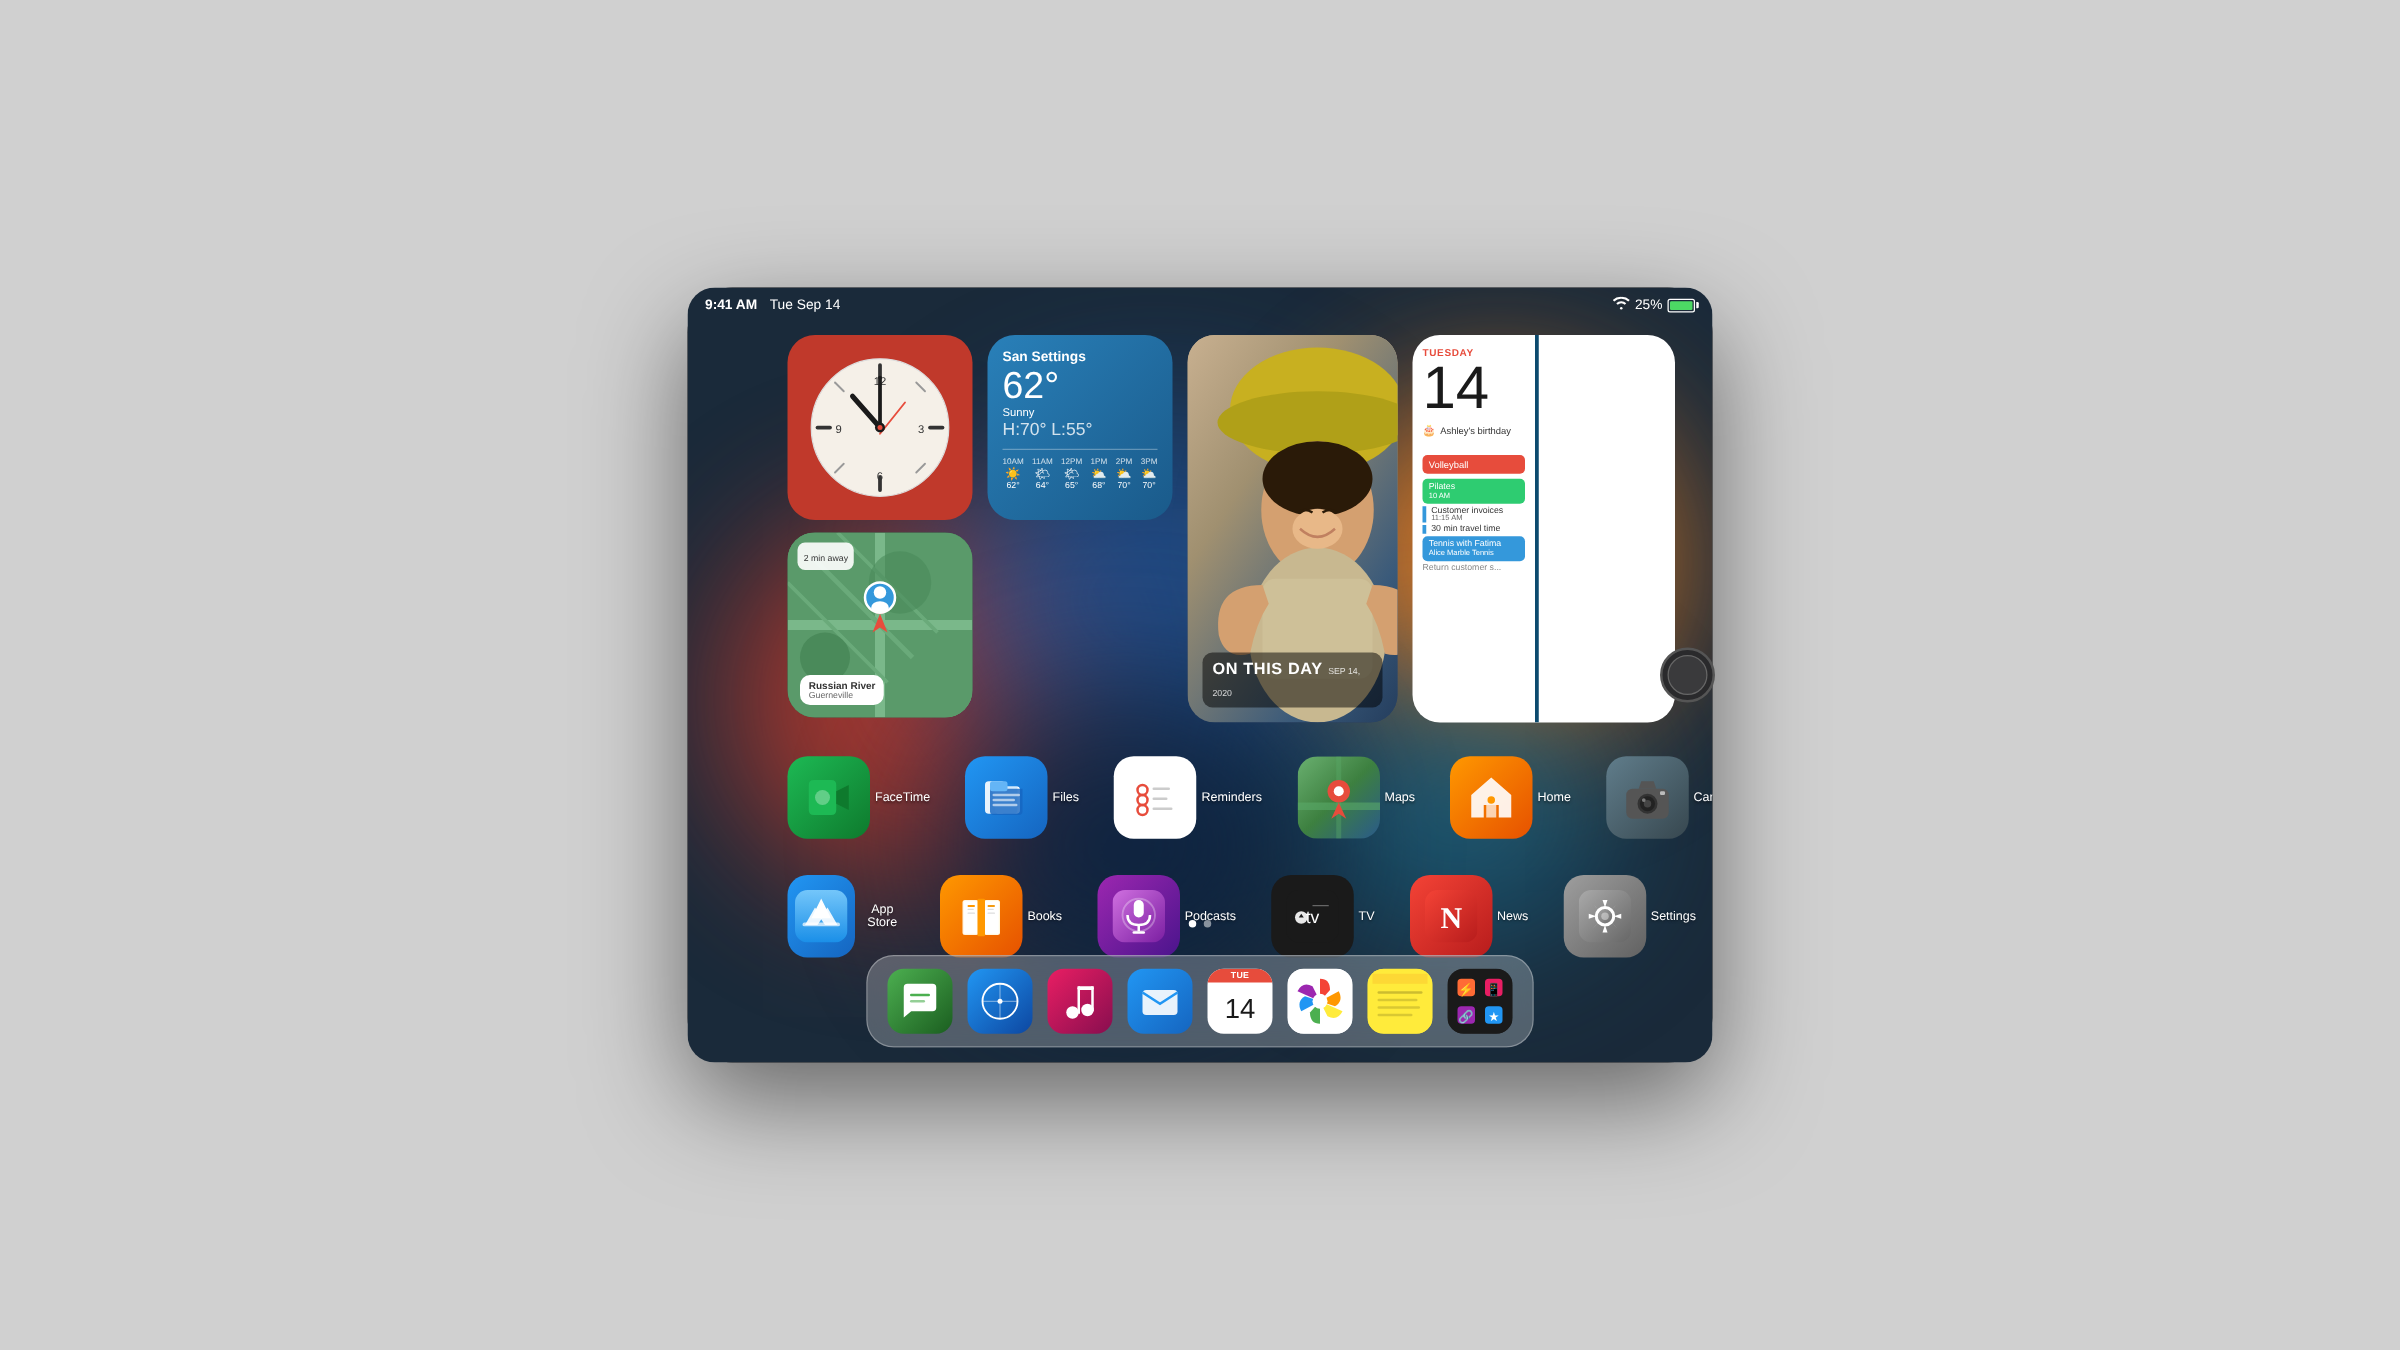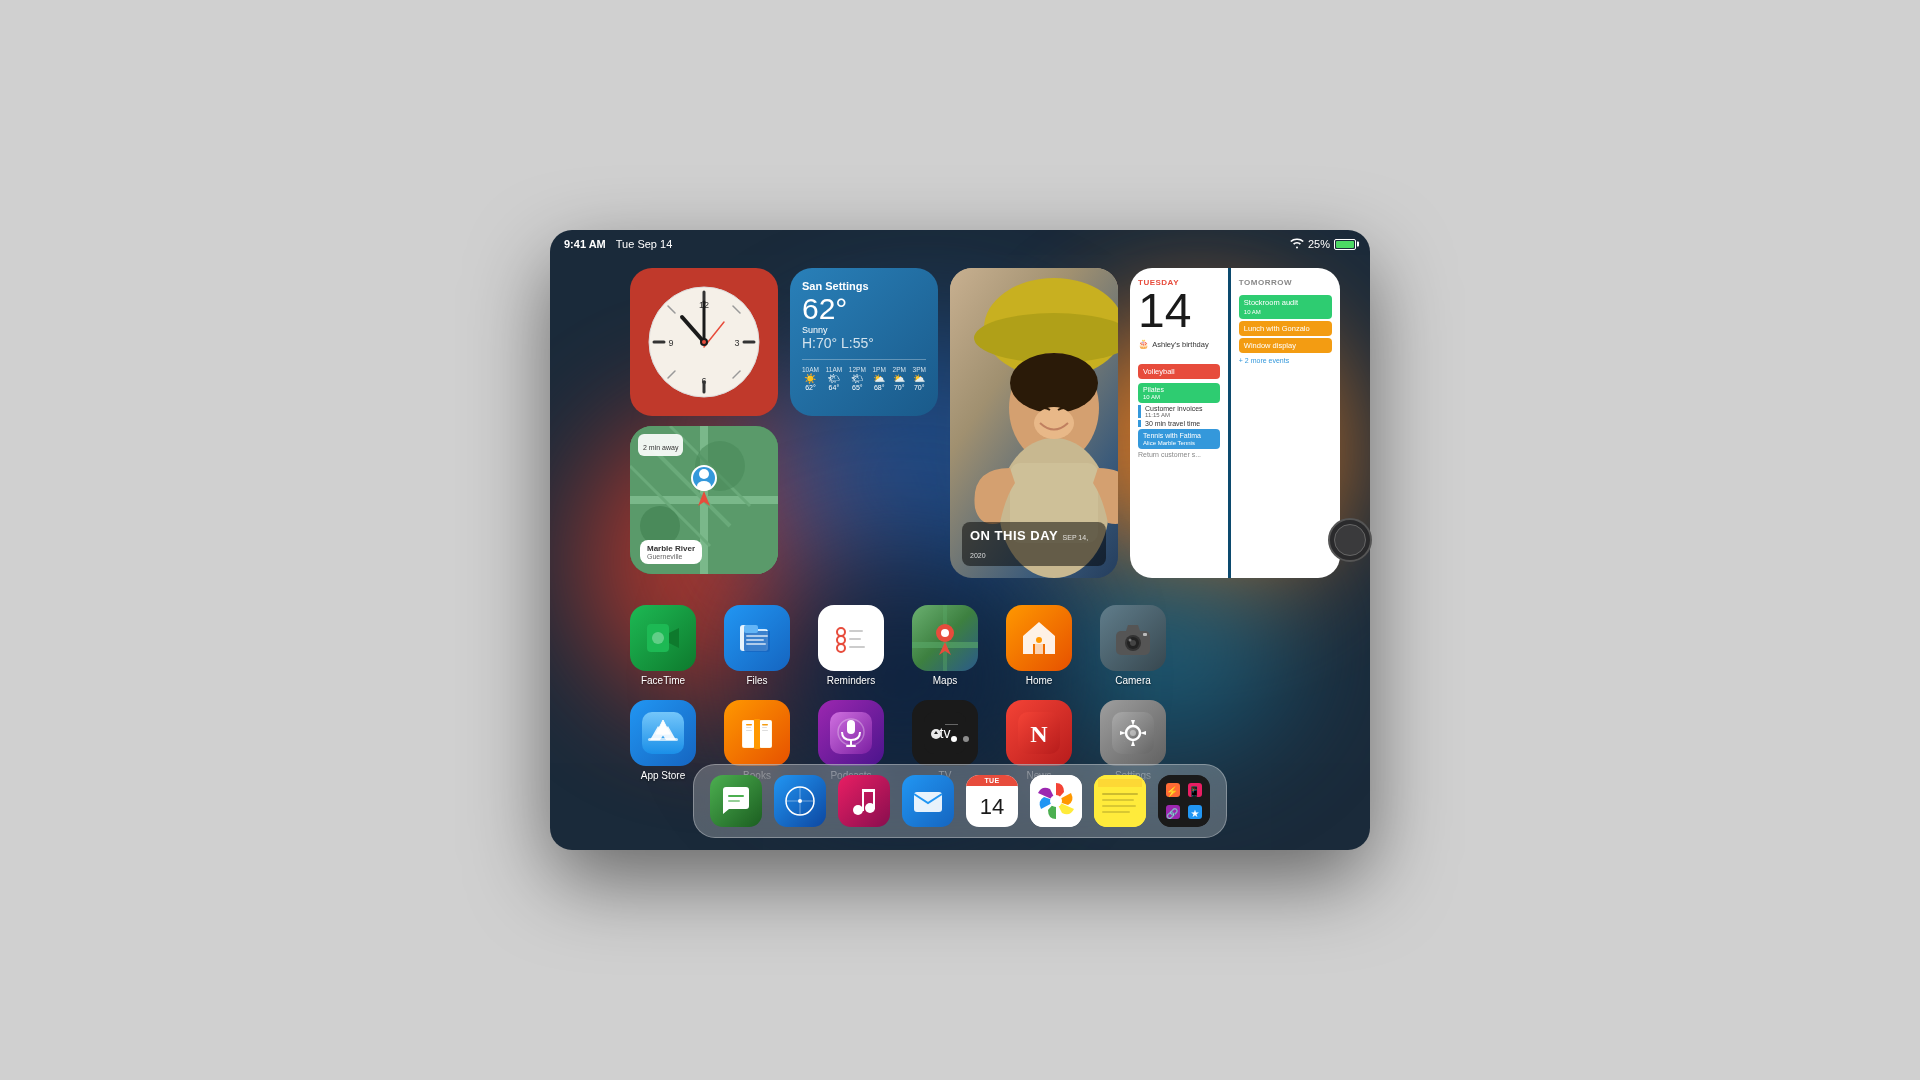--- a/index.html
+++ b/index.html
@@ -323,21 +323,21 @@
       font-size: 7.5px;
     }
     .cal-event-red { background: #e74c3c; color: white; margin-top: 15px; }
     .cal-event-green { background: #2ecc71; color: white; margin-top: 2px; }
     .cal-event-blue { background: #3498db; color: white; margin-top: 2px; }
     .cal-tomorrow-header { font-size: 8px; font-weight: 700; color: #888; text-transform: uppercase; letter-spacing: 0.5px; }
     .cal-more { font-size: 7px; color: #3498db; margin-top: 4px; }
 
     .app-icon-wrapper {
       display: flex;
-      flex-direction: column;
+      flex-direction: row;
       align-items: center;
       gap: 4px;
       cursor: pointer;
     }
     .app-icon {
       width: 66px;
       height: 66px;
       border-radius: 16px;
       display: flex;
       align-items: center;
@@ -501,21 +501,21 @@
                 <circle cx="74" cy="55" r="10" fill="#e74c3c"></circle>
                 <circle cx="74" cy="55" r="5" fill="white"></circle>
                 <path d="M74 65 L68 80 L74 76 L80 80 Z" fill="#e74c3c"></path>
 
                 <circle cx="74" cy="52" r="12" fill="#3498db" stroke="white" stroke-width="2"></circle>
                 <circle cx="74" cy="48" r="5" fill="white"></circle>
                 <ellipse cx="74" cy="60" rx="7" ry="5" fill="white"></ellipse>
               </svg>
             </div>
             <div class="maps-label">
-              <span class="maps-label-title">Marble River</span>
+              <span class="maps-label-title">Russian River</span>
               <span class="maps-label-sub">Guerneville</span>
             </div>
             <div style="position:absolute;top:8px;left:8px;background:rgba(255,255,255,0.9);border-radius:6px;padding:2px 5px;">
               <span style="font-size:7px;color:#333;">2 min away</span>
             </div>
           </div>
         </div>
 
         <div class="widget-col2">
           <div class="weather-widget">
@@ -616,27 +616,20 @@
             <div style="border-left:3px solid #3498db;padding-left:4px;margin-top:2px;">
               <div style="font-size:7px;color:#333;">Customer invoices</div>
               <div style="font-size:6px;color:#666;">11:15 AM</div>
             </div>
             <div style="border-left:3px solid #3498db;padding-left:4px;margin-top:2px;">
               <div style="font-size:7px;color:#333;">30 min travel time</div>
             </div>
             <div class="cal-event cal-event-blue" style="font-size:7px;">Tennis with Fatima<br><span style="font-size:6px;">Alice Marble Tennis</span></div>
             <div style="font-size:7px;color:#888;margin-top:2px;">Return customer s...</div>
           </div>
-          <div class="cal-right">
-            <div class="cal-tomorrow-header">TOMORROW</div>
-            <div class="cal-event cal-event-green" style="margin-top:8px;font-size:7.5px;">Stockroom audit<br><span style="font-size:6px;">10 AM</span></div>
-            <div class="cal-event" style="background:#f39c12;color:white;margin-top:2px;padding:3px 5px;border-radius:4px;font-size:7.5px;">Lunch with Gonzalo</div>
-            <div class="cal-event" style="background:#f39c12;color:white;margin-top:2px;padding:3px 5px;border-radius:4px;font-size:7.5px;">Window display</div>
-            <div class="cal-more">+ 2 more events</div>
-          </div>
         </div>
       </div>
 
       <div style="position:absolute;top:375px;left:80px;right:50px;display:flex;gap:28px;align-items:flex-start;z-index:10;">
 
         <div class="app-icon-wrapper">
           <div class="app-icon app-facetime">
             <svg width="40" height="40" viewBox="0 0 40 40">
               <path d="M4 10 Q4 6 8 6 L22 6 Q26 6 26 10 L26 30 Q26 34 22 34 L8 34 Q4 34 4 30Z" fill="#1db954"></path>
               <path d="M26 15 L36 10 L36 30 L26 25Z" fill="#0e7a2d"></path>

